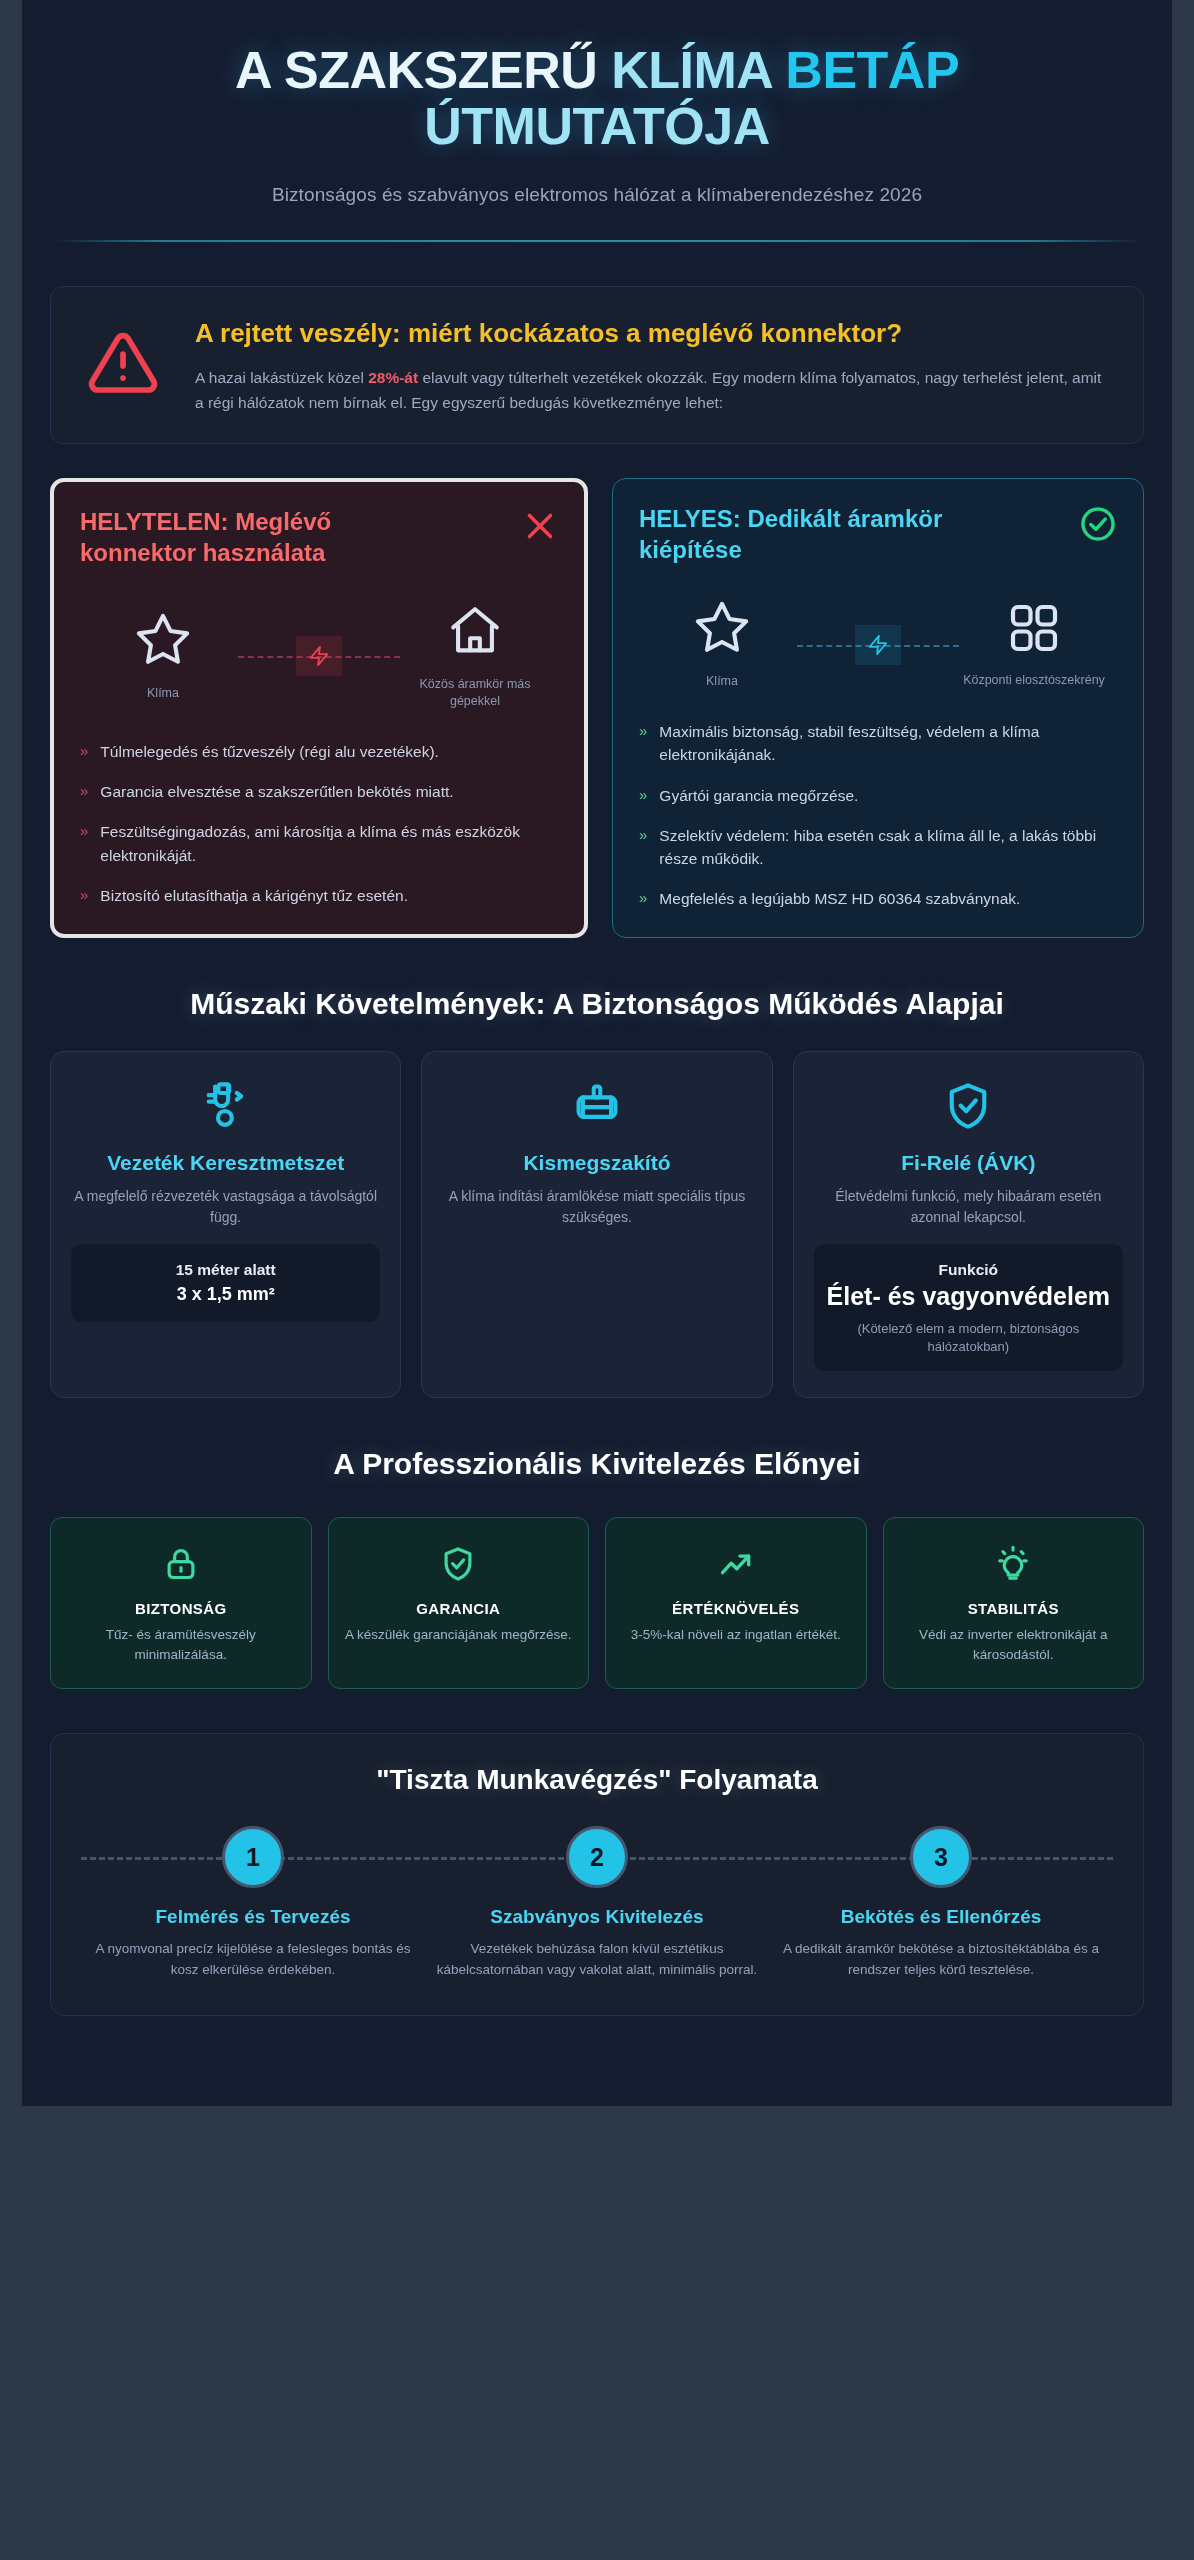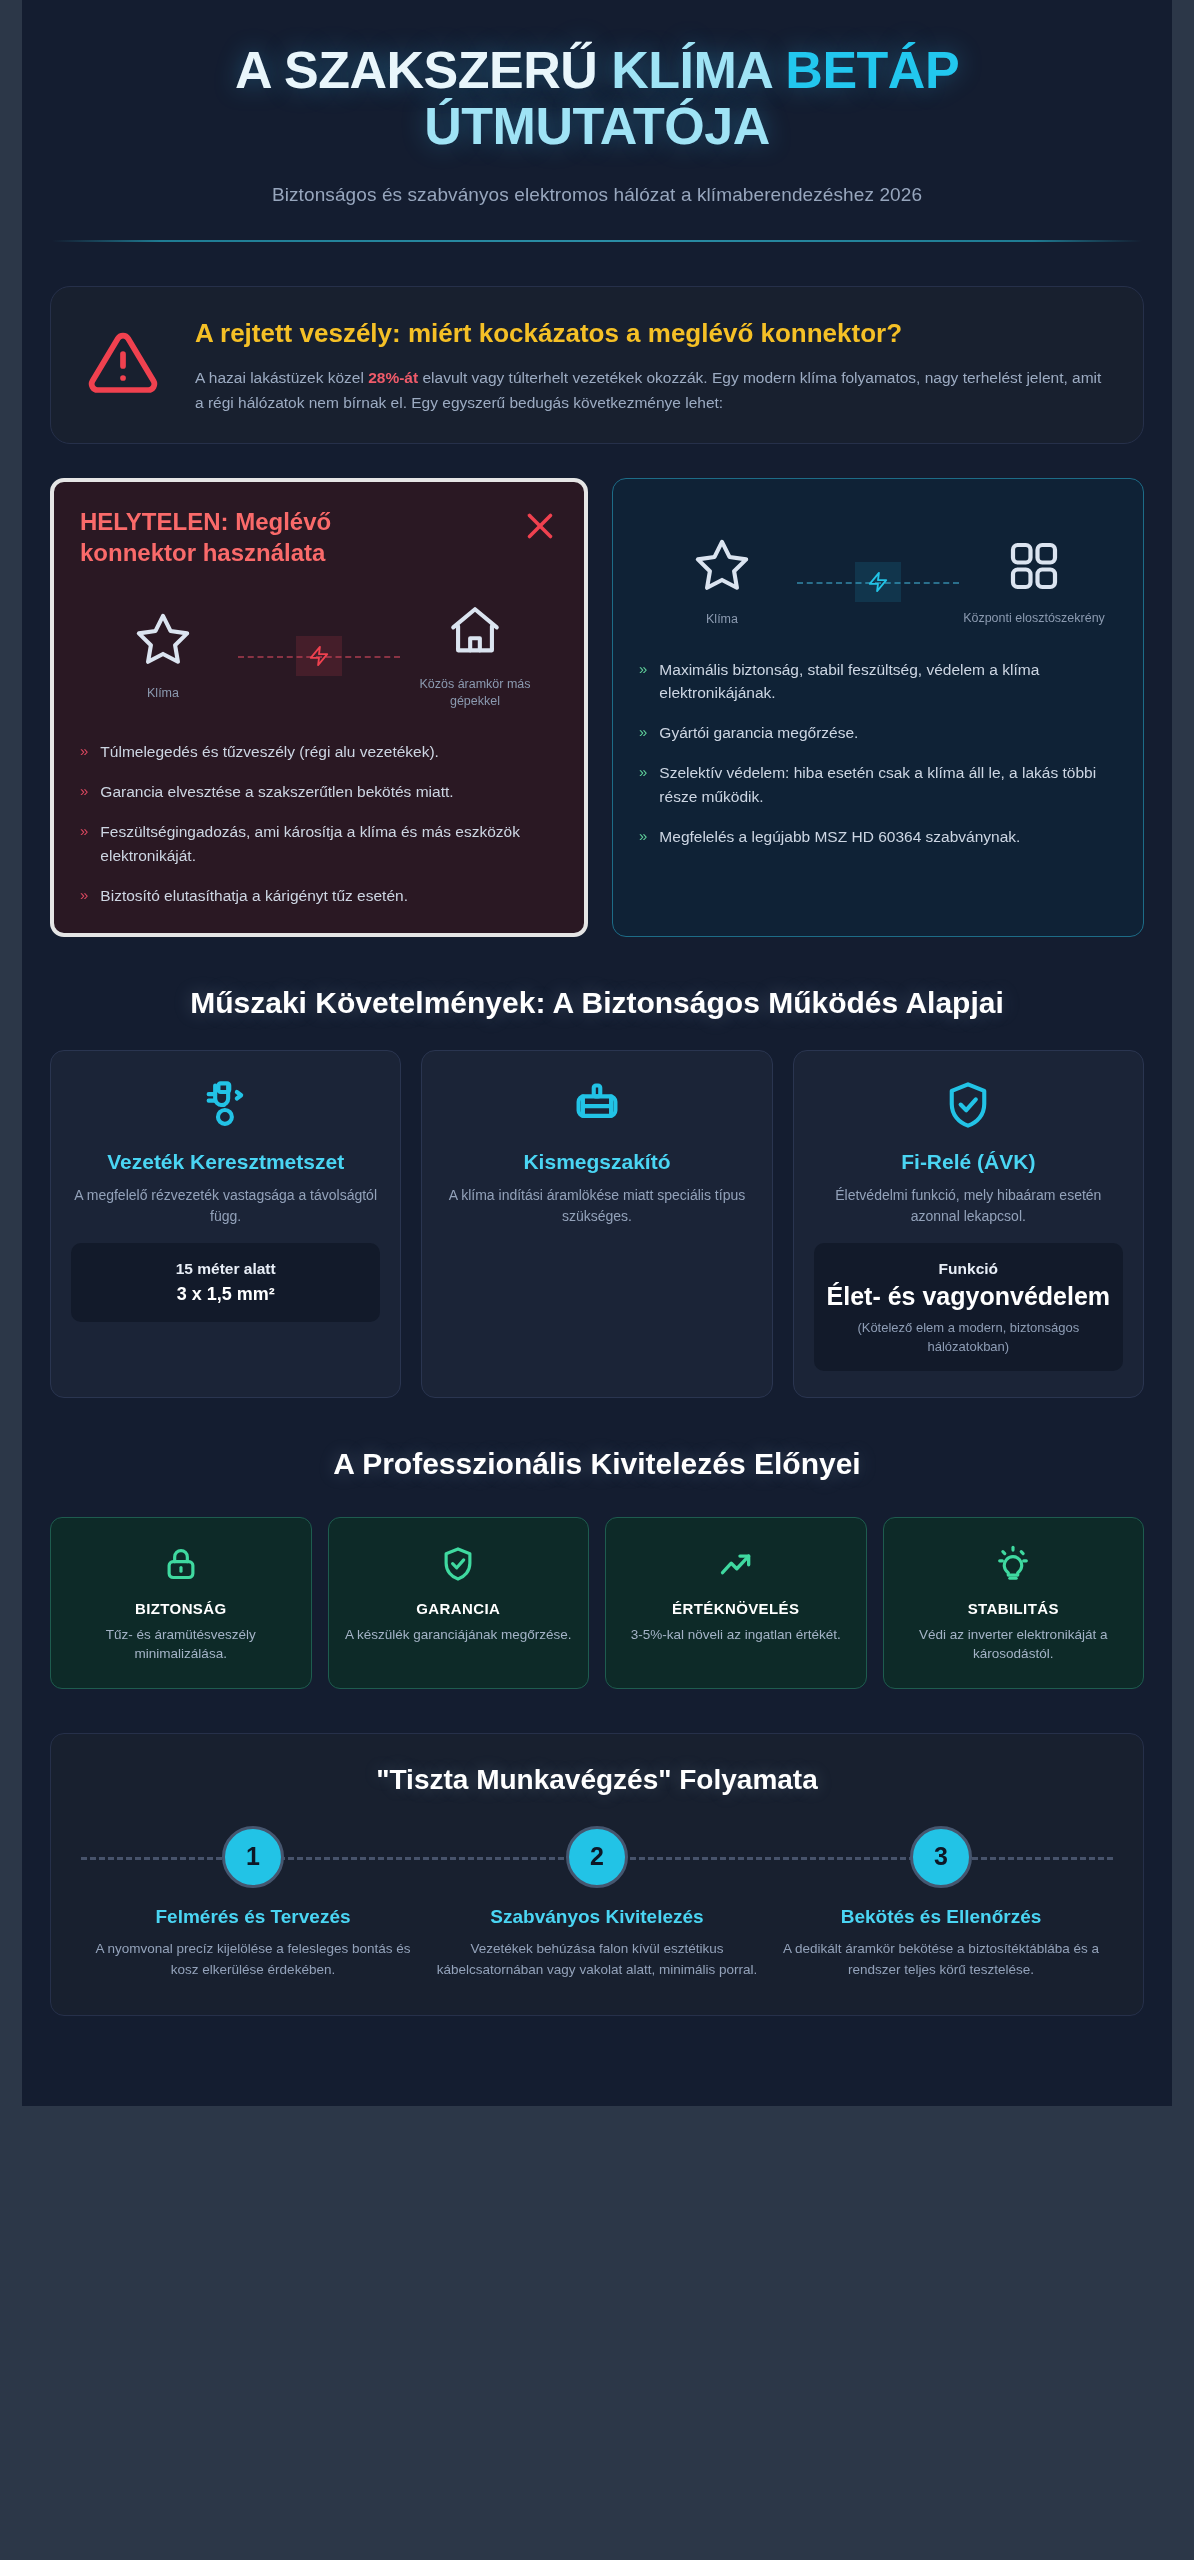--- a/index.html
+++ b/index.html
@@ -52,21 +52,21 @@
     height: 2px;
     background: linear-gradient(90deg,
        rgba(34,199,239,0) 0%, #1f7c93 10%, #2b8ea6 50%, #1f7c93 90%, rgba(34,199,239,0) 100%);
   }
 
   
   .danger-panel {
     margin-top: 44px;
     background: #18202f;
     border: 1px solid #26304a;
-    border-radius: 20px;
+    border-radius: 13px;
     padding: 26px 30px 28px 26px;
     display: flex;
     gap: 26px;
     align-items: flex-start;
   }
   .danger-icon { flex: 0 0 92px; padding-top: 14px; display:flex; justify-content:center; }
   .danger-body { flex: 1; padding-top: 4px; }
   .danger-title {
     color: #f5c026;
     font-size: 26px;
@@ -355,20 +355,29 @@
             <span class="bullet-text">Feszültségingadozás, ami károsítja a klíma és más eszközök elektronikáját.</span>
           </div>
           <div class="bullet">
             <span class="bullet-mark">»</span>
             <span class="bullet-text">Biztosító elutasíthatja a kárigényt tűz esetén.</span>
           </div>
         </div>
       </div>
 
       <div class="card good">
+        <div class="card-head">
+          <div class="card-title">HELYES: Dedikált áramkör kiépítése</div>
+          <div class="badge">
+            <svg width="38" height="38" viewBox="0 0 24 24" fill="none" stroke="#27d47f" stroke-width="2.2" stroke-linecap="round" stroke-linejoin="round">
+              <circle cx="12" cy="12" r="9.5"></circle>
+              <polyline points="7.5 12.3 10.7 15.3 16.6 8.9"></polyline>
+            </svg>
+          </div>
+        </div>
 
         <div class="flow">
           <div class="flow-node">
             <div>
               <svg width="58" height="58" viewBox="0 0 24 24" fill="none" stroke="#dbe4f0" stroke-width="1.7" stroke-linecap="round" stroke-linejoin="round">
                 <polygon points="12 2 15.09 8.26 22 9.27 17 14.14 18.18 21.02 12 17.77 5.82 21.02 7 14.14 2 9.27 8.91 8.26 12 2"></polygon>
               </svg>
             </div>
             <div class="flow-label">Klíma</div>
           </div>

